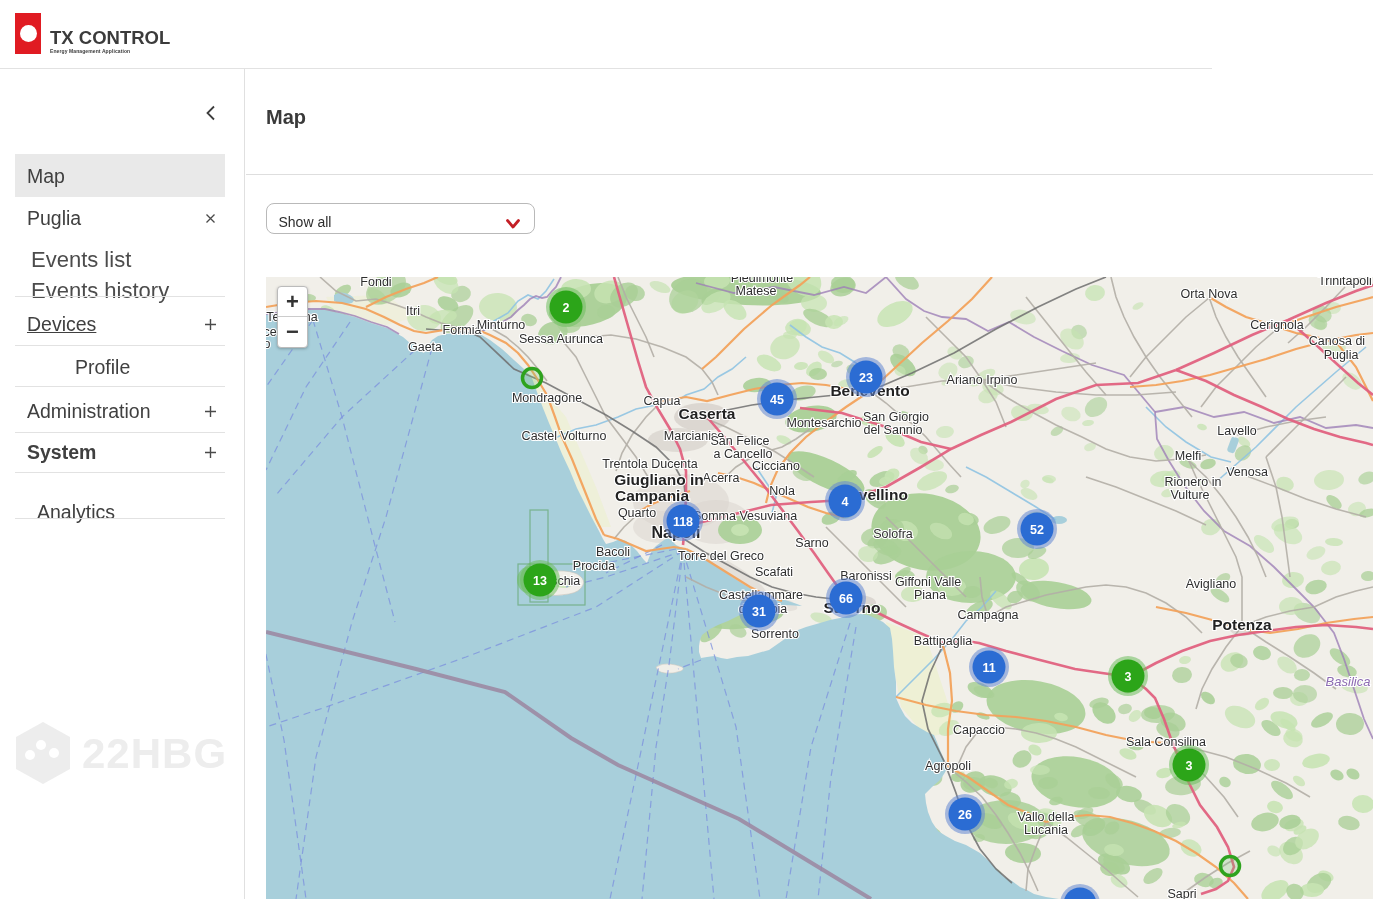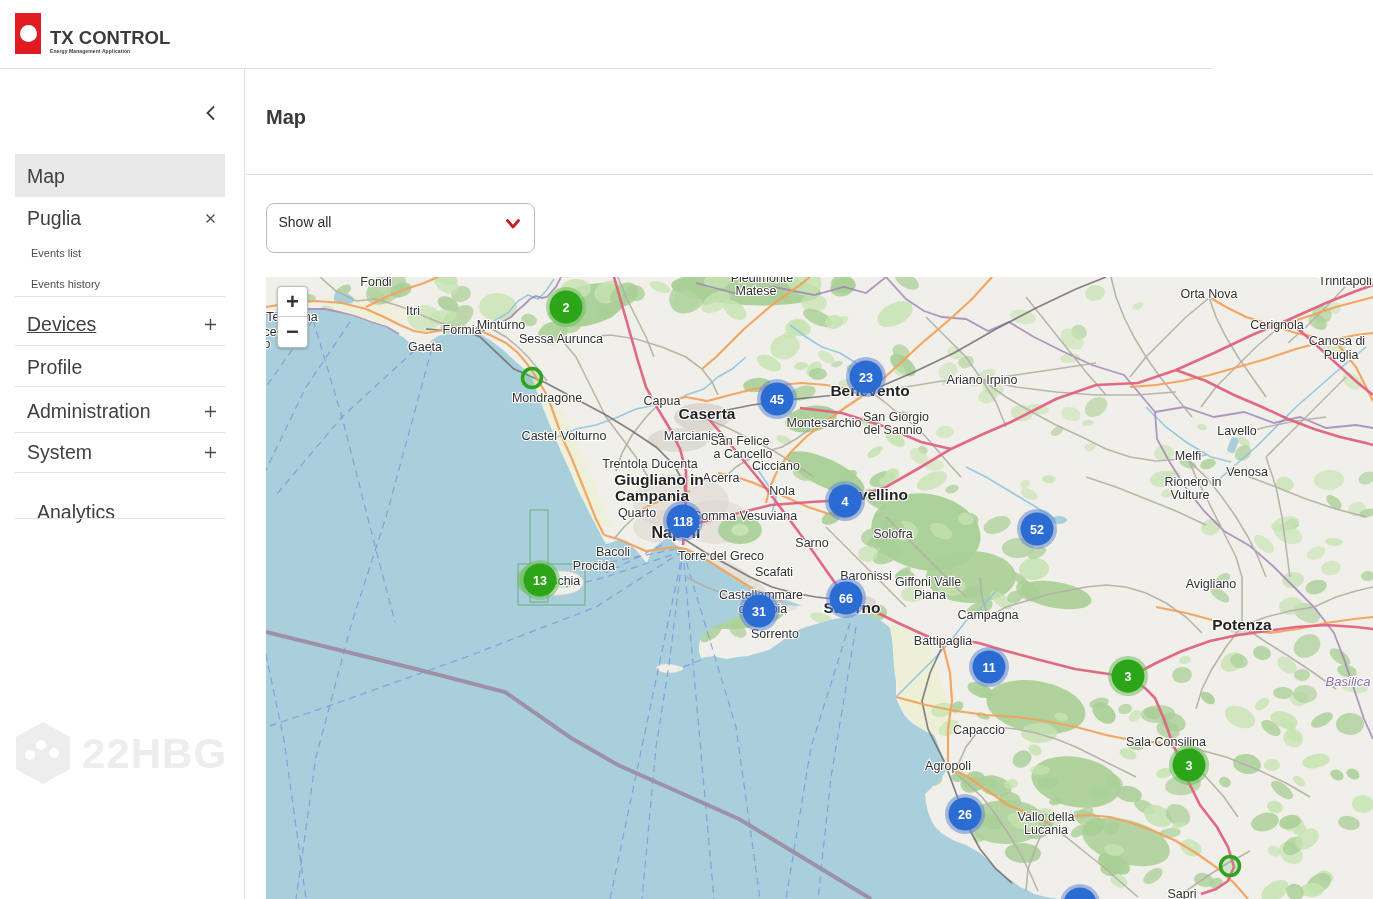--- a/index.html
+++ b/index.html
@@ -9,30 +9,30 @@
   background:#fff; border-bottom:1px solid #e2e2e2; z-index:30; }
 #logo-red { position:absolute; left:15px; top:13px; width:26px; height:41px; background:#e01b22; }
 #logo-red .dot { position:absolute; left:4.5px; top:12px; width:17px; height:17px; border-radius:50%; background:#fff; }
 #logo-title { position:absolute; left:50px; top:27px; font-size:18.5px; font-weight:bold;
   color:#3b3b3b; letter-spacing:0px; }
 #logo-sub { position:absolute; left:50px; top:48px; font-size:5px; font-weight:bold; color:#3b3b3b; letter-spacing:0.1px;}
 #sidebar { position:absolute; left:0; top:69px; width:245px; height:830px;
   background:#fff; border-right:1px solid #e0e0e0; z-index:20; }
 #collapse { position:absolute; left:205px; top:36px; }
 .ni { position:absolute; left:27px; width:198px; font-size:19.5px; color:#404040; }
-.nsub { position:absolute; left:31px; font-size:11px; color:#4c4c4c; }
+.nsub { position:absolute; left:31px; font-size:22px; color:#4c4c4c; }
 .ndiv { position:absolute; left:15px; width:210px; height:1px; background:#e2e2e2; }
 .nmark { position:absolute; font-size:15px; color:#4a4a4a; }
 #wm { position:absolute; left:14px; top:652px; width:220px; height:64px; }
 #wm-text { position:absolute; left:68px; top:9px; font-size:42px; font-weight:bold; color:#ededed; letter-spacing:1px;}
 #main { position:absolute; left:246px; top:69px; width:1127px; height:830px; background:#fff; }
 #title { position:absolute; left:20px; top:37px; font-size:20px; font-weight:600; color:#3a3a3a; }
 #desc { position:absolute; left:20px; top:65px; font-size:13.5px; color:#4b4b4b; }
 #hr1 { position:absolute; left:0; top:105px; width:1127px; height:1px; background:#dedede; }
-#select { position:absolute; left:20px; top:134px; width:269px; height:50px;
+#select { position:absolute; left:20px; top:134px; width:269px; height:31px;
   border:1px solid #b9b9b9; border-radius:8px; background:#fff; }
 #select .txt { position:absolute; left:11.5px; top:10px; font-size:14px; color:#2d2d2d; }
 #map { position:absolute; left:20px; top:208px; width:1107px; height:622px; overflow:hidden; background:#f1efe9; }
 #zoomctl { position:absolute; left:11px; top:9px; width:31px; height:62px; background:#fff;
   border:1px solid #bbb; border-radius:4px; box-shadow:0 1px 3px rgba(0,0,0,0.25); z-index:10;}
 #zoomctl .zb { width:29px; height:30px; text-align:center; font-size:22px; font-weight:bold; color:#333; line-height:30px;}
 #zoomctl .zb:first-child { border-bottom:1px solid #ccc; }
 </style>
 </head>
 <body>
@@ -56,28 +56,28 @@
       <path d="M1.5 1.5 L9.5 9.5 M9.5 1.5 L1.5 9.5" stroke="#4a4a4a" stroke-width="1.3"></path>
     </svg>
   <div class="nsub" style="top:178px;">Events list</div>
   <div class="nsub" style="top:209px;text-align:center;">Events history</div>
   <div class="ndiv" style="top:226.5px;"></div>
   <div class="ni" style="top:244px;text-decoration:underline;">Devices</div>
   <svg class="nmark" style="top:249px;left:204px;" width="13" height="13" viewBox="0 0 13 13">
       <path d="M6.5 1 L6.5 12 M1 6.5 L12 6.5" stroke="#4a4a4a" stroke-width="1.4"></path>
     </svg>
   <div class="ndiv" style="top:276px;"></div>
-  <div class="ni" style="top:287px;">Profile</div>
+  <div class="ni" style="top:287px;margin-left:48px;">Profile</div>
   <div class="ndiv" style="top:316.5px;"></div>
   <div class="ni" style="top:331px;">Administration</div>
   <svg class="nmark" style="top:336px;left:204px;" width="13" height="13" viewBox="0 0 13 13">
       <path d="M6.5 1 L6.5 12 M1 6.5 L12 6.5" stroke="#4a4a4a" stroke-width="1.4"></path>
     </svg>
   <div class="ndiv" style="top:363px;"></div>
-  <div class="ni" style="top:372px;">System</div>
+  <div class="ni" style="top:372px;font-weight:bold;">System</div>
   <svg class="nmark" style="top:376.5px;left:204px;" width="13" height="13" viewBox="0 0 13 13">
       <path d="M6.5 1 L6.5 12 M1 6.5 L12 6.5" stroke="#4a4a4a" stroke-width="1.4"></path>
     </svg>
   <div class="ndiv" style="top:402.5px;"></div>
   <div class="ni" style="top:432px;margin-left:10px;">Analytics</div>
   <div class="ndiv" style="top:449px;"></div>
   <div id="wm">
     <svg width="58" height="64" viewBox="0 0 58 64">
       <path d="M29 1 L56 16 L56 48 L29 63 L2 48 L2 16 Z" fill="#ededed"></path>
       <circle cx="27" cy="24" r="5" fill="#fff"></circle>

